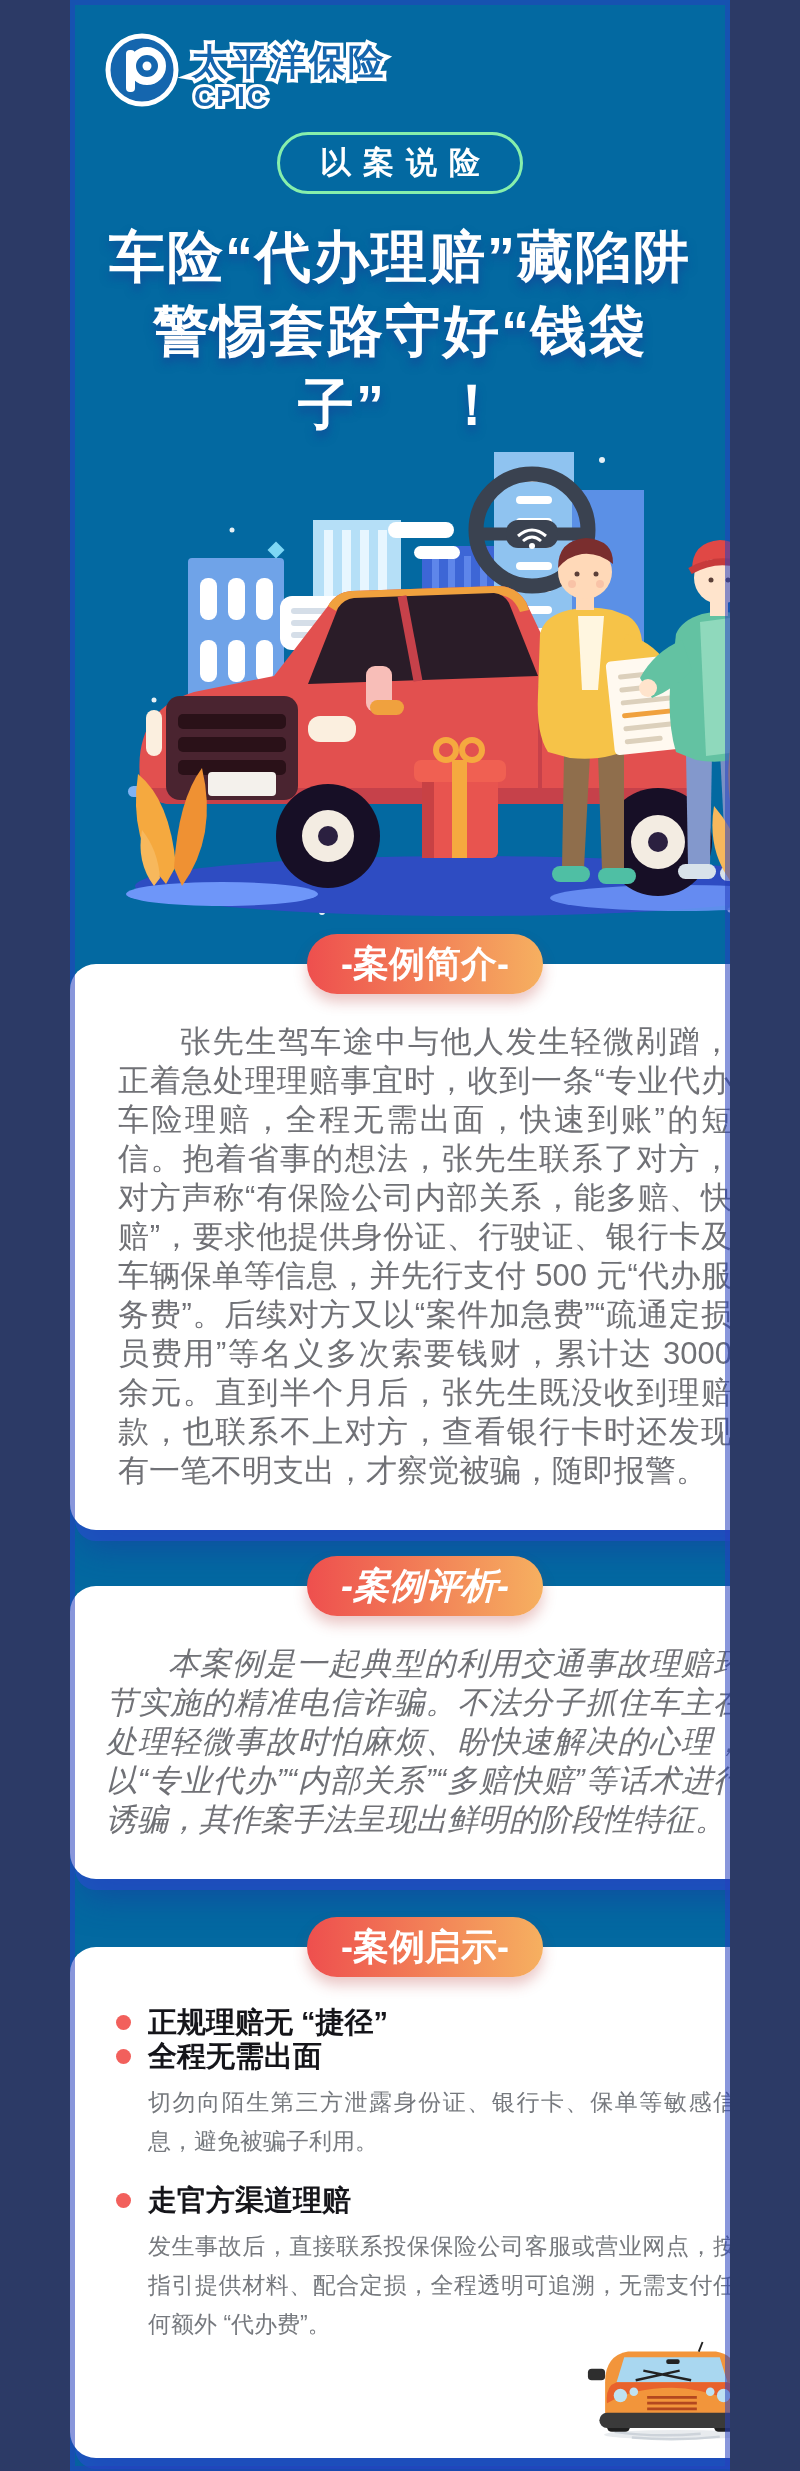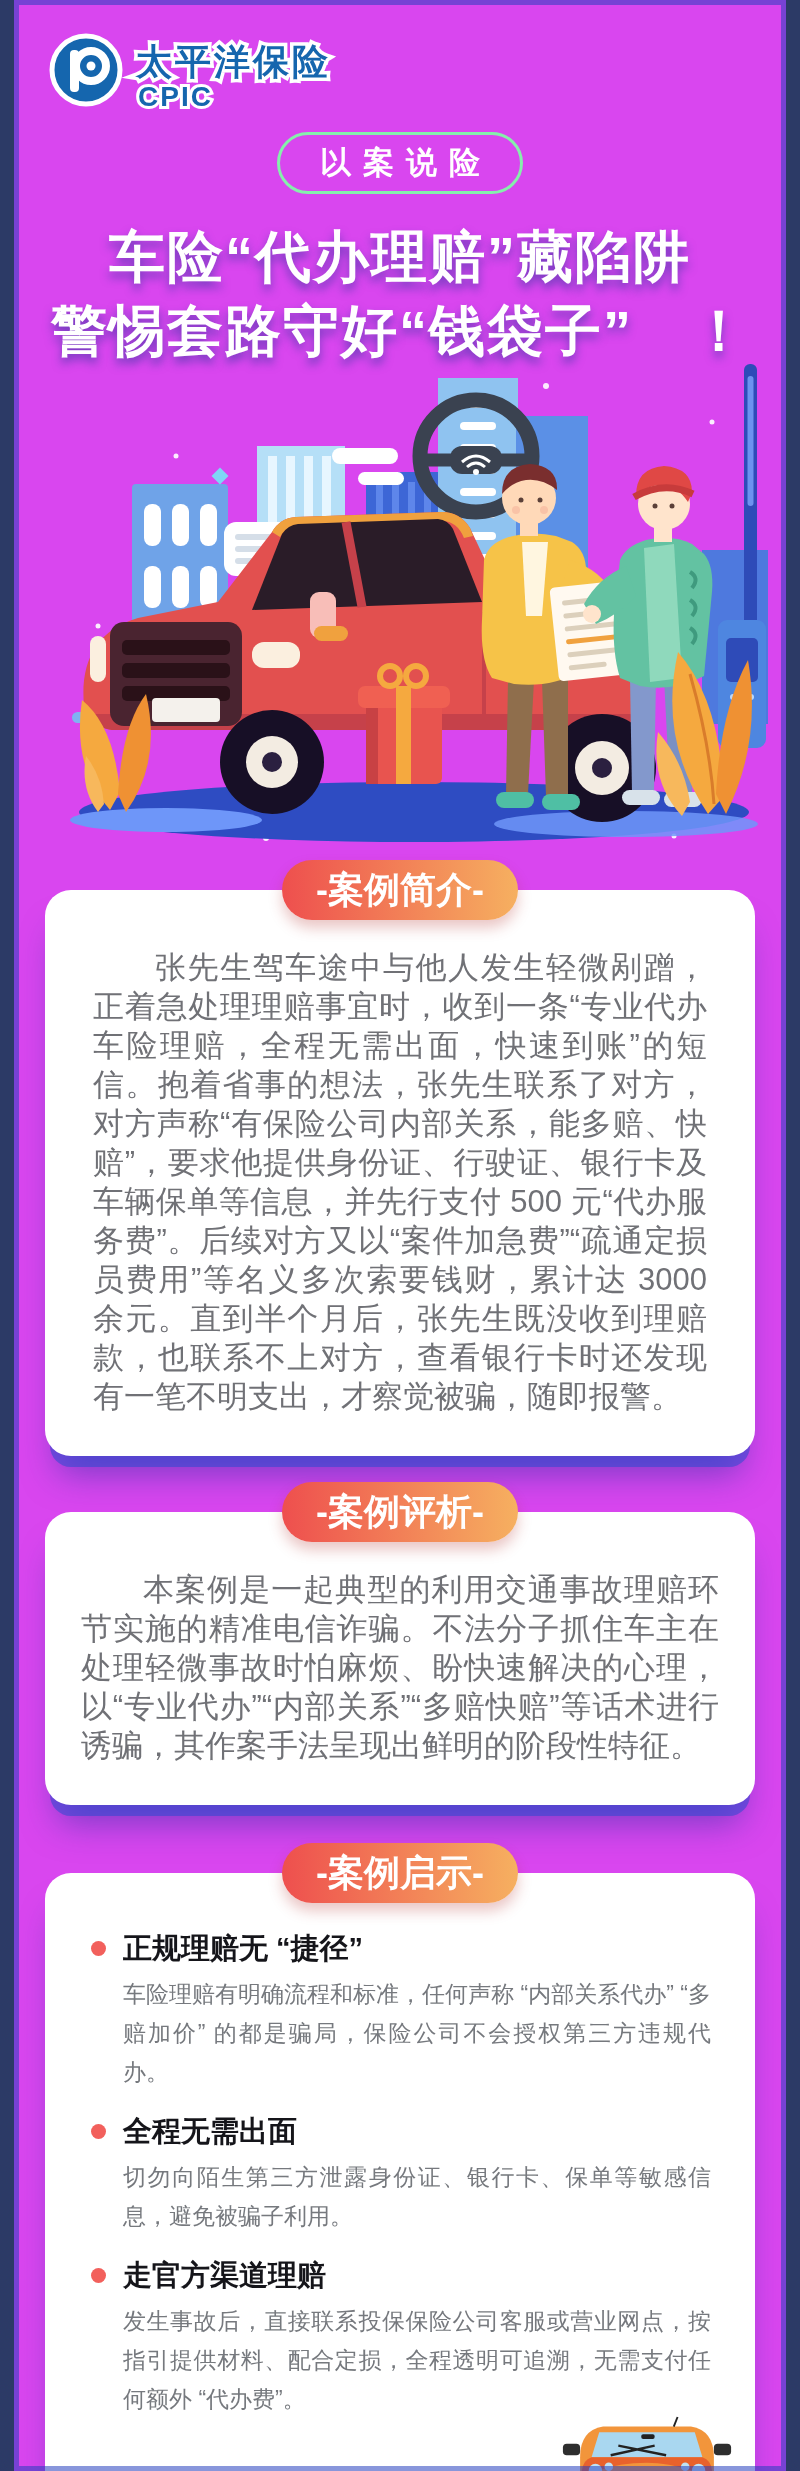--- a/index.html
+++ b/index.html
@@ -1,18 +1,18 @@
 <!DOCTYPE html>
 <html><head>
 <meta charset="utf-8">
 <style>
   html,body{margin:0;padding:0;background:#2c3a66;}
   .poster{
-    position:relative; width:772px; height:2471px; margin:0 auto;
-    background:#d946ef; overflow:hidden;
+    position:relative; width:660px; height:2471px; margin:0 auto;
+    background:#0369a1; overflow:hidden;
     font-family:"Liberation Sans","DejaVu Sans",sans-serif;
   }
   .frame{position:absolute;inset:0;box-shadow:inset 0 0 0 5px rgba(38,64,190,.55);z-index:60;pointer-events:none;}
 
   
   .logo-row{margin:28px 0 0 30px;height:84px;}
   .logo-svg{display:block;}
 
   
   .series-pill{
@@ -34,21 +34,21 @@
   .hero{margin-top:-4px;height:490px;}
   .hero svg{display:block;}
 
   
   .card{
     position:relative;width:710px;margin:0 auto;background:#fff;border-radius:26px;
     box-shadow:0 16px 0 -5px rgba(44,75,210,.55), 0 30px 34px -12px rgba(27,50,160,.5);
     box-sizing:border-box;
   }
   .card-1{margin-top:36px;padding:58px 48px 40px;}
-  .card-2{margin-top:56px;padding:58px 36px 40px;}
+  .card-2{margin-top:56px;padding:58px 36px 40px;font-style:italic;}
   .card-3{margin-top:68px;padding:58px 44px 92px;}
   .badge{
     position:absolute;top:-30px;left:50%;transform:translateX(-50%);
     background:linear-gradient(90deg,#EE4F4E,#F6B060);
     color:#fff;font-size:36px;font-weight:800;line-height:44px;
     padding:8px 34px;border-radius:999px;white-space:nowrap;
     box-shadow:0 8px 14px rgba(180,50,45,.28);
   }
   .para{
     margin:0;color:#707176;font-size:31px;line-height:39px;
@@ -292,21 +292,20 @@
   <section class="card card-2">
     <div class="badge">-案例评析-</div>
     <p class="para">本案例是一起典型的利用交通事故理赔环节实施的精准电信诈骗。不法分子抓住车主在处理轻微事故时怕麻烦、盼快速解决的心理，以“专业代办”“内部关系”“多赔快赔”等话术进行诱骗，其作案手法呈现出鲜明的阶段性特征。</p>
   </section>
 
   <section class="card card-3">
     <div class="badge">-案例启示-</div>
 
     <div class="insight">
       <h3 class="insight-head">正规理赔无 “捷径”</h3>
-      <p class="insight-body">车险理赔有明确流程和标准，任何声称 “内部关系代办” “多赔加价” 的都是骗局，保险公司不会授权第三方违规代办。</p>
     </div>
 
     <div class="insight">
       <h3 class="insight-head">全程无需出面</h3>
       <p class="insight-body">切勿向陌生第三方泄露身份证、银行卡、保单等敏感信息，避免被骗子利用。</p>
     </div>
 
     <div class="insight">
       <h3 class="insight-head">走官方渠道理赔</h3>
       <p class="insight-body">发生事故后，直接联系投保保险公司客服或营业网点，按指引提供材料、配合定损，全程透明可追溯，无需支付任何额外 “代办费”。</p>

